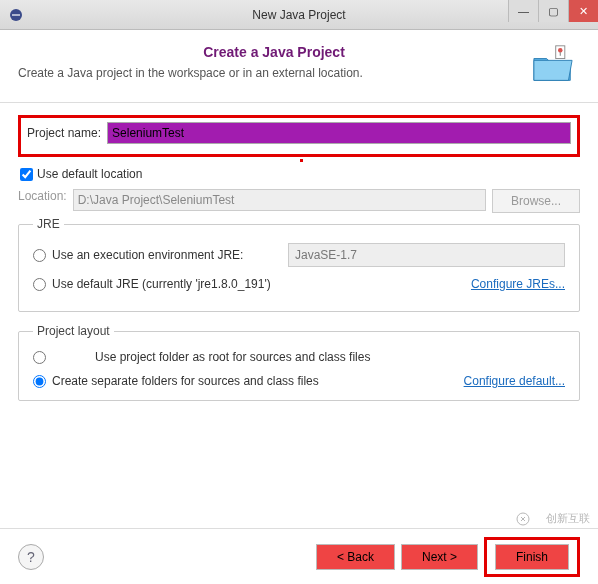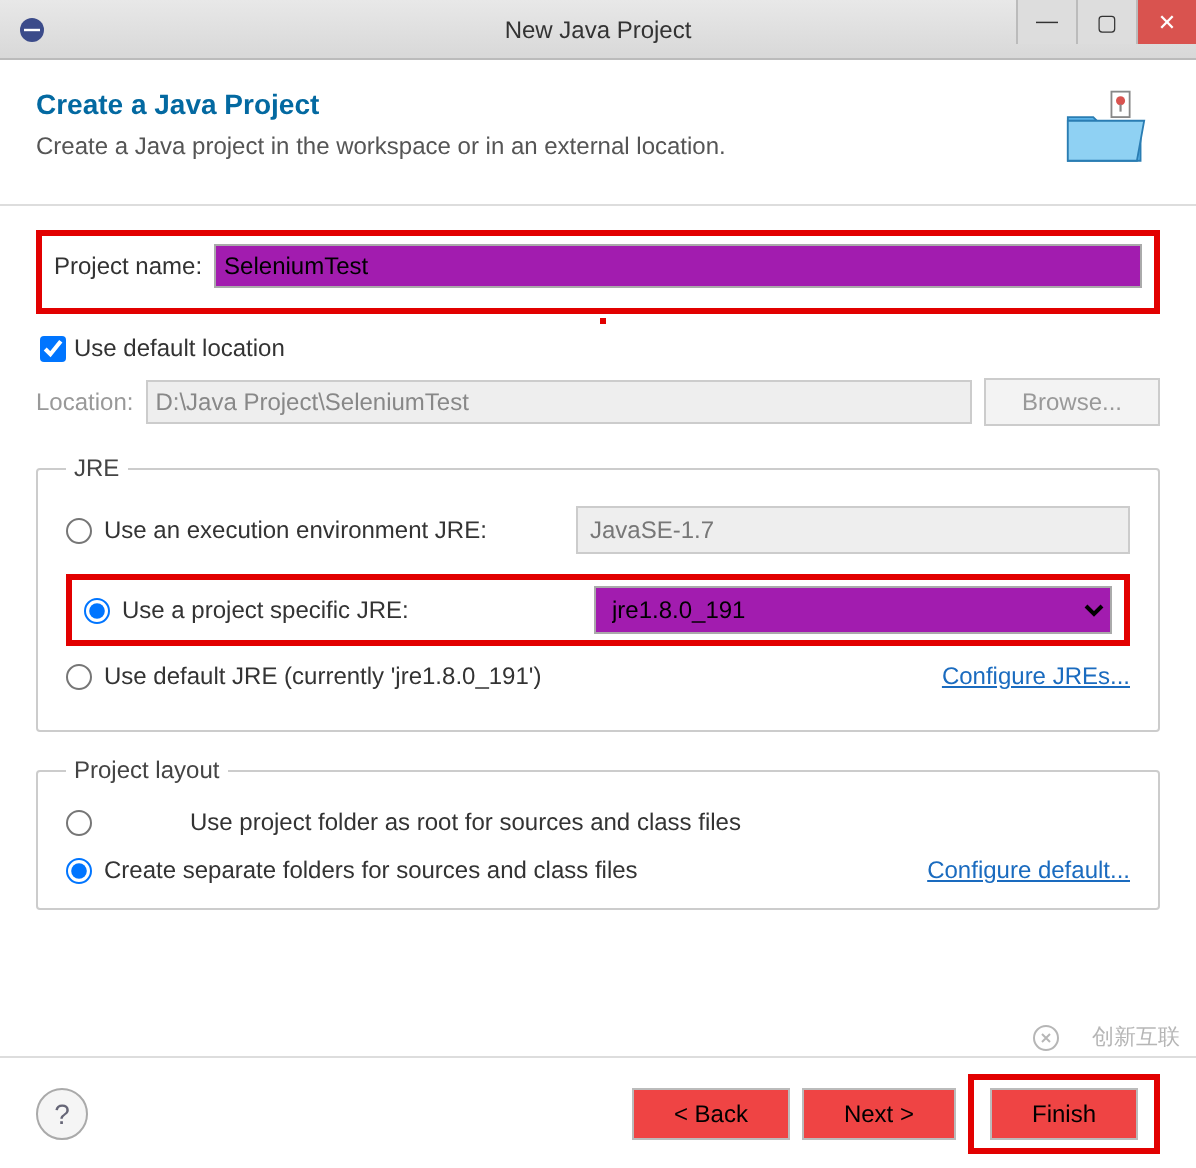--- a/index.html
+++ b/index.html
@@ -41,22 +41,23 @@
     }
     .win-btn.close { background: #d9534f; color: #fff; }
     .header-area {
       padding: 14px 18px 14px 18px;
       border-bottom: 1px solid #ddd;
       display: flex; align-items: flex-start;
       position: relative;
     }
     .header-text { flex: 1; }
     .header-title {
-      font-size: 14px; font-weight: bold; color: #0369a1;
+      font-size: 14px; font-weight: bold; color: #701a75;
       margin-bottom: 6px;
+      text-align: center;
     }
     .header-subtitle {
       font-size: 12px; color: #555;
     }
     .header-icon {
       width: 50px; height: 44px;
     }
     .folder-icon svg { width: 46px; height: 40px; }
     .content {
       padding: 12px 18px 8px 18px;
@@ -71,21 +72,21 @@
     input[type=text], select {
       font-family: inherit; font-size: 12px;
       border: 1px solid #aaa;
       background: #a21caf;
       padding: 2px 4px;
       height: 22px;
     }
     input[type=text][disabled] { background: #eee; color: #888; border-color: #ccc; }
     .project-name-input { flex: 1; }
     .checkbox-row { display: flex; align-items: center; margin: 10px 0 8px 2px; gap: 4px; }
-    .location-row { display: flex; align-items: center; gap: 6px; margin-bottom: 14px; }
+    .location-row { display: flex; gap: 6px; margin-bottom: 4px; }
     .location-row label { color: #999; }
     .location-row input { flex: 1; }
     .browse-btn {
       border: 1px solid #ccc; background: #f3f3f3; color: #999;
       padding: 3px 18px; font-size: 12px; height: 24px;
       cursor: default;
     }
     fieldset {
       border: 1px solid #ccc;
       border-radius: 2px;
@@ -205,29 +206,20 @@
     <legend>JRE</legend>
 
     <div class="radio-row">
       <input type="radio" name="jre" style="">
       <label>Use an execution environment JRE:</label>
       <div class="combo-disabled">
         <span>JavaSE-1.7</span>
       </div>
     </div>
 
-    <div class="highlight-box" style="padding:3px 6px; margin:0 0 8px 0;">
-      <div class="radio-row" style="margin-bottom:0;">
-        <input type="radio" name="jre" checked="" style="">
-        <label>Use a project specific JRE:</label>
-        <select>
-          <option>jre1.8.0_191</option>
-        </select>
-      </div>
-    </div>
 
     <div class="radio-row">
       <input type="radio" name="jre" style="">
       <label style="width:auto;flex:1;">Use default JRE (currently 'jre1.8.0_191')</label>
       <span class="link">Configure JREs...</span>
     </div>
   </fieldset>
 
   <fieldset>
     <legend>Project layout</legend>

